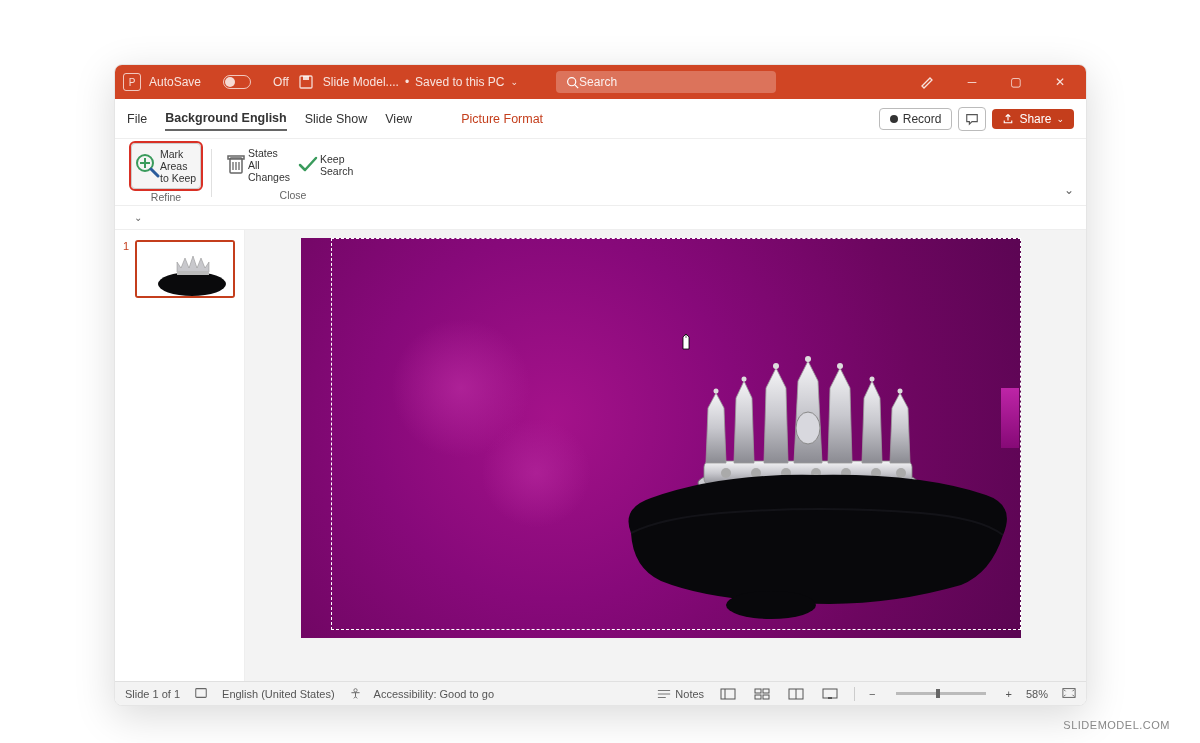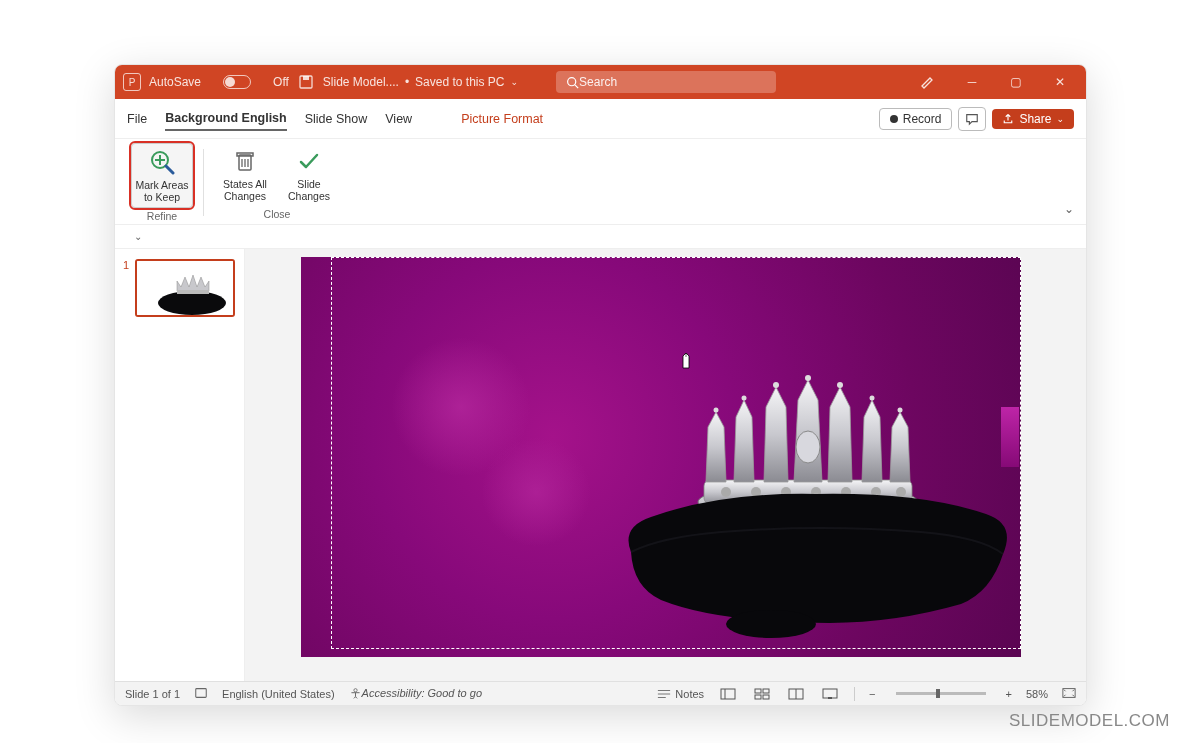--- a/index.html
+++ b/index.html
@@ -20,21 +20,21 @@
   .tabrow .tab.context { color: #c43e1c; margin-left: 31px; }
   .tabrow .right { margin-left:auto; display:flex; align-items:center; gap:6px;}
   .recbtn { border:1px solid #bbb; border-radius:4px; padding:3px 10px; display:flex; align-items:center; gap:5px; font-size:12px; background:#fff;}
   .recbtn .dot{width:8px;height:8px;border-radius:50%;background:#333;}
   .iconbtn { border:1px solid #bbb; border-radius:4px; width:28px; height:24px; display:flex; align-items:center; justify-content:center; background:#fff; font-size:12px;}
   .sharebtn { background:#c43e1c; color:#fff; border-radius:4px; padding:3px 10px; display:flex; align-items:center; gap:5px; font-size:12px;}
   .ribbon { background:#fff; display:flex; padding: 4px 6px 2px 6px; gap:0; border-bottom:1px solid #eee; position:relative;}
   .ribbon .group { display:flex; flex-direction:column; align-items:center; padding: 0 10px; }
   .ribbon .group .tools { display:flex; gap:2px; }
   .ribbon .group .glabel { font-size:10.5px; color:#666; margin-top:2px;}
-  .ribbon .tool { display:flex; flex-direction:column; align-items:center; justify-content:flex-start; width:62px; padding:4px 2px; border-radius:4px; cursor:pointer; text-align:center;}
+  .ribbon .tool { display:flex; flex-direction:row; align-items:center; justify-content:flex-start; width:70px; padding:4px 2px; border-radius:4px; cursor:pointer; text-align:left;}
   .ribbon .tool.selected { background:#f5f5f5; border:1px solid #ccc; }
   .ribbon .tool .ticon { width:28px; height:28px; display:flex; align-items:center; justify-content:center; margin-bottom:3px;}
   .ribbon .tool .tlabel { font-size:10.5px; color:#333; line-height:1.15; }
   .ribbon .sep { width:1px; background:#e0e0e0; margin: 6px 0;}
   .ribbon .chev { position:absolute; right:12px; bottom:8px; color:#666; font-size:12px;}
   .highlight-red { outline: 2.5px solid #d93025; outline-offset: 0; }
   .qat { height:24px; background:#fff; border-bottom:1px solid #eee; display:flex; align-items:center; padding-left:14px;}
   .qat .dd { font-size:10px; color:#666; border:1px solid transparent; padding:2px 4px;}
   .work { flex:1; display:flex; background:#fff; overflow:hidden; }
   .thumbs { width:130px; border-right:1px solid #eee; padding:10px 8px; }
@@ -46,21 +46,21 @@
   .sel-border { position:absolute; left:30px; top:0; right:0; bottom:8px; border: 1px dashed #fff; }
   .pen-cursor { position:absolute; left:380px; top:95px; width:10px; height:18px; }
   .pen-cursor svg { width:100%; height:100%; }
   .pillow { position:absolute; left:320px; top:225px; width:390px; height:160px; }
   .crown { position:absolute; left:385px; top:115px; width:245px; height:150px; }
   .statusbar { height:24px; background:#f3f3f3; border-top:1px solid #e0e0e0; display:flex; align-items:center; padding:0 10px; font-size:11px; color:#555; gap:14px;}
   .statusbar .sb-spacer { flex:1; }
   .statusbar .viewbtn { width:20px; height:16px; display:flex; align-items:center; justify-content:center; color:#555;}
   .statusbar .zoom-slider { width:90px; height:3px; background:#bbb; position:relative; margin:0 6px;}
   .statusbar .zoom-slider::after { content:""; position:absolute; left:45%; top:-3px; width:4px; height:9px; background:#666;}
-  .attribution { position:absolute; right:30px; bottom:12px; font-size:17px; color:#888; letter-spacing:0.5px;}
+  .attribution { position:absolute; right:30px; bottom:12px; font-size:11px; color:#888; letter-spacing:0.5px;}
 </style>
 </head>
 <body>
 
 <div class="app-window">
 
   <div class="titlebar">
     <div class="tb-icon">P</div>
     <div class="autosave">
       <span>AutoSave</span>
@@ -154,21 +154,21 @@
               </svg>
           </div>
           <div class="tlabel">States All Changes</div>
         </div>
         <div class="tool">
           <div class="ticon">
             <svg width="24" height="24" viewBox="0 0 24 24">
                 <path d="M4 13 L9 18 L20 6" fill="none" stroke="#3a9b5c" stroke-width="2.5" stroke-linecap="round" stroke-linejoin="round"></path>
               </svg>
           </div>
-          <div class="tlabel">Slide Changes</div>
+          <div class="tlabel">Keep Search</div>
         </div>
       </div>
       <div class="glabel">Close</div>
     </div>
     <div class="chev">⌄</div>
   </div>
 
   <div class="qat">
     <div class="dd">⌄</div>
   </div>
@@ -264,21 +264,21 @@
   </div>
 
   <div class="statusbar">
     <span>Slide 1 of 1</span>
     <span>
       <svg width="14" height="14" viewBox="0 0 16 16">
           <rect x="2" y="3" width="12" height="10" rx="1" fill="none" stroke="#666" stroke-width="1.2"></rect>
         </svg>
     </span>
     <span>English (United States)</span>
-    <span style="display:flex;align-items:flex-start;gap:0;font-style:italic;">
+    <span style="display:flex;align-items:center;gap:12px;">
       <svg width="13" height="13" viewBox="0 0 16 16">
           <circle cx="8" cy="4" r="2" fill="none" stroke="#666"></circle>
           <path d="M3 7h10M8 7v5M6 14l2-2 2 2" fill="none" stroke="#666" stroke-width="1.2"></path>
         </svg>
       <span>Accessibility: Good to go</span>
     </span>
     <div class="sb-spacer"></div>
     <span style="display:flex;align-items:center;gap:4px;">
       <svg width="14" height="12" viewBox="0 0 16 12">
           <line x1="1" y1="2" x2="15" y2="2" stroke="#666"></line>

